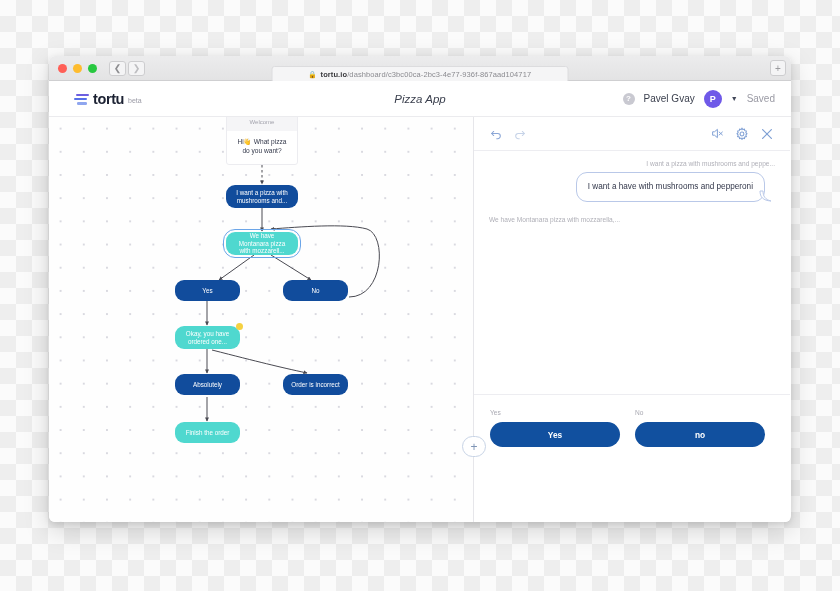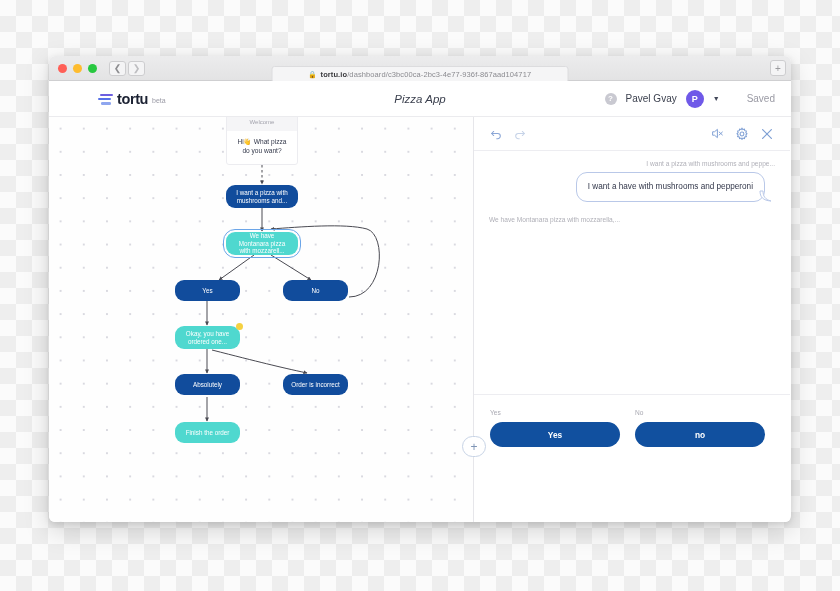--- a/index.html
+++ b/index.html
@@ -80,21 +80,21 @@
     background: #f4f4f5; border: 1px solid #cdcdcf; border-radius: 3px;
     font-size: 10px; color: #9a9a9d;
     display: flex; align-items: center; justify-content: center;
   }
   
   #appheader {
     position: relative;
     height: 36px;
     background: #fff;
     border-bottom: 1px solid #ebebee;
-    display: flex; align-items: center; padding-left: 24px;
+    display: flex; align-items: center;
   }
   #logo { display: flex; align-items: flex-end; gap: 4px; margin-left: 25px; }
   .logomark { display: flex; flex-direction: column; gap: 1.6px; padding-bottom: 2px; }
   .logomark i {
     display: block; height: 2.6px; border-radius: 1.3px;
   }
   .logomark i:nth-child(1) { width: 13px; background: #6d5fe0; margin-left: 2px; }
   .logomark i:nth-child(2) { width: 13px; background: #5670e8; }
   .logomark i:nth-child(3) { width: 10px; background: #8fa6ef; margin-left: 3px; }
   #logo-word { font-size: 14.5px; font-weight: 700; color: #1c2233; letter-spacing: -0.4px; }
@@ -114,21 +114,21 @@
     display: flex; align-items: center; justify-content: center;
   }
   #username { font-size: 10px; color: #3a3f4d; }
   #avatar {
     width: 18px; height: 18px; border-radius: 50%;
     background: #6f59e8; color: #fff;
     font-size: 9px; font-weight: 600;
     display: flex; align-items: center; justify-content: center;
   }
   #chev { font-size: 7px; color: #43485a; }
-  #saved { font-size: 10px; color: #9a9aa4; margin-left: 18px; }
+  #saved { font-size: 10px; color: #9a9aa4; margin-left: 0; }
   
   #body { display: flex; height: 405px; }
   
   #canvas {
     position: relative;
     width: 425px;
     background:
       radial-gradient(circle, #d9d9e0 0.8px, transparent 0.9px) 0 0 / 23.2px 23.2px;
     background-color: #fefefe;
     border-right: 1px solid #e6e6ea;

